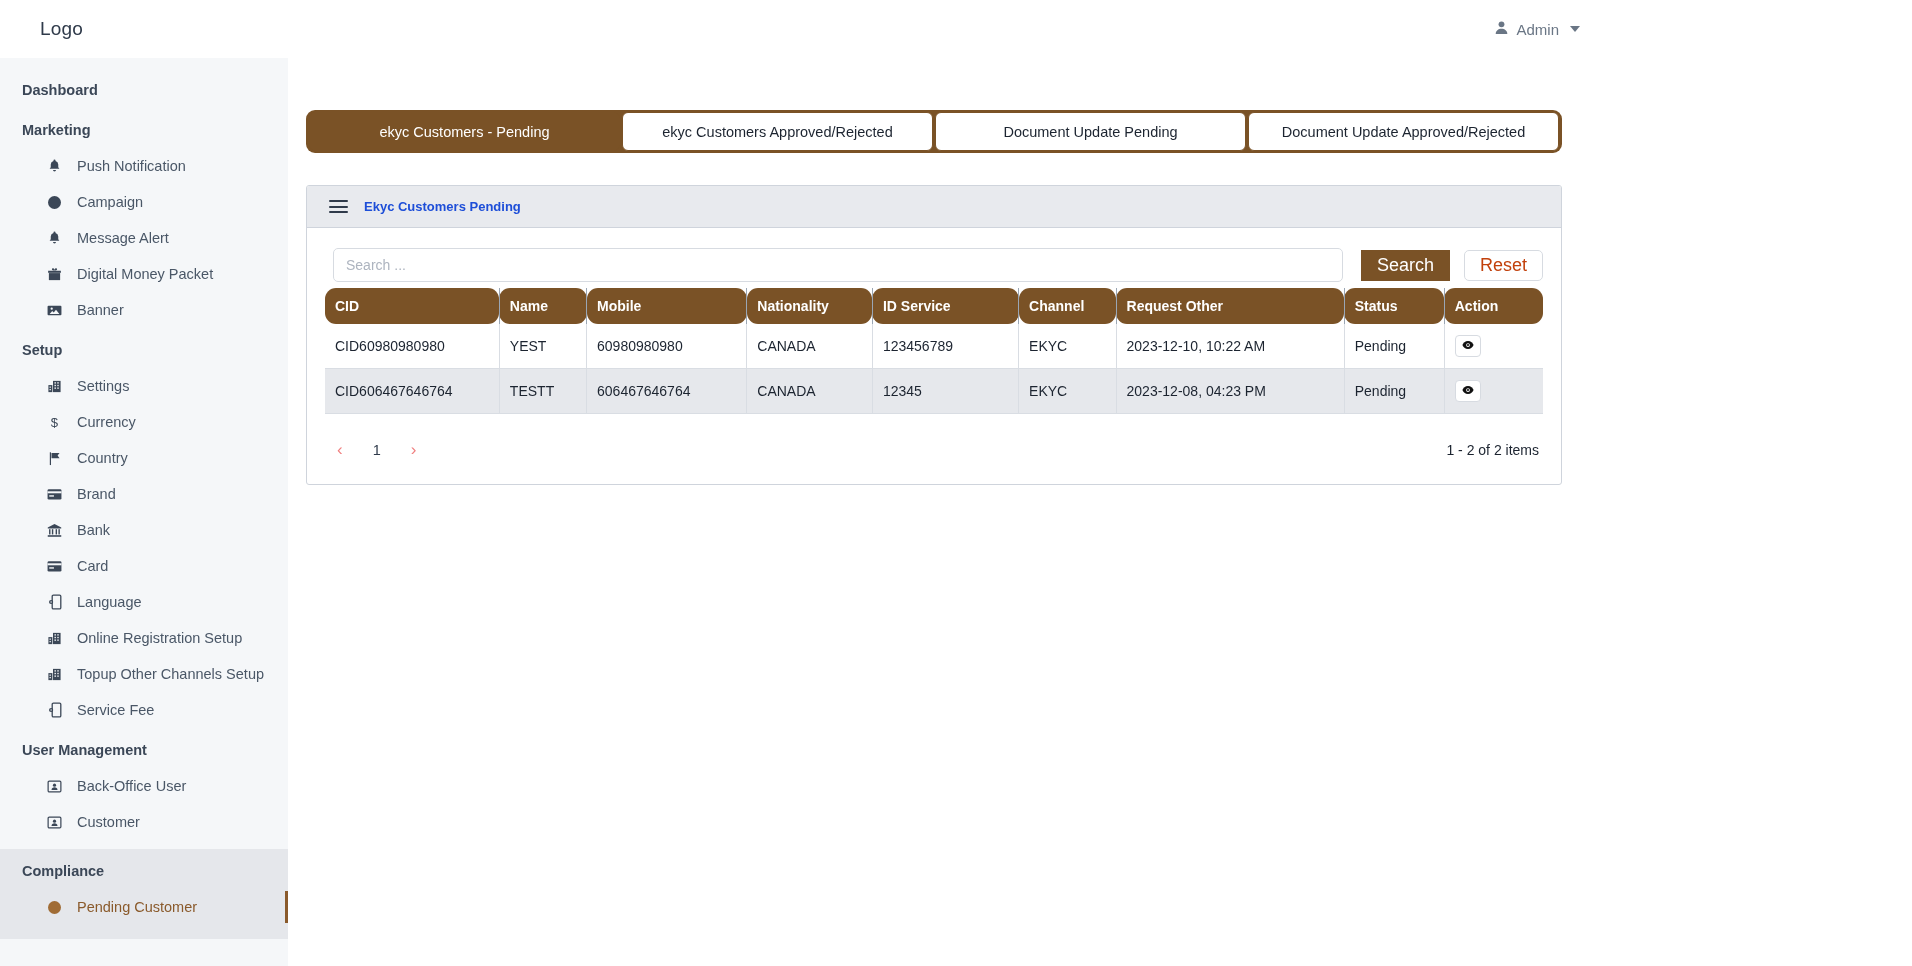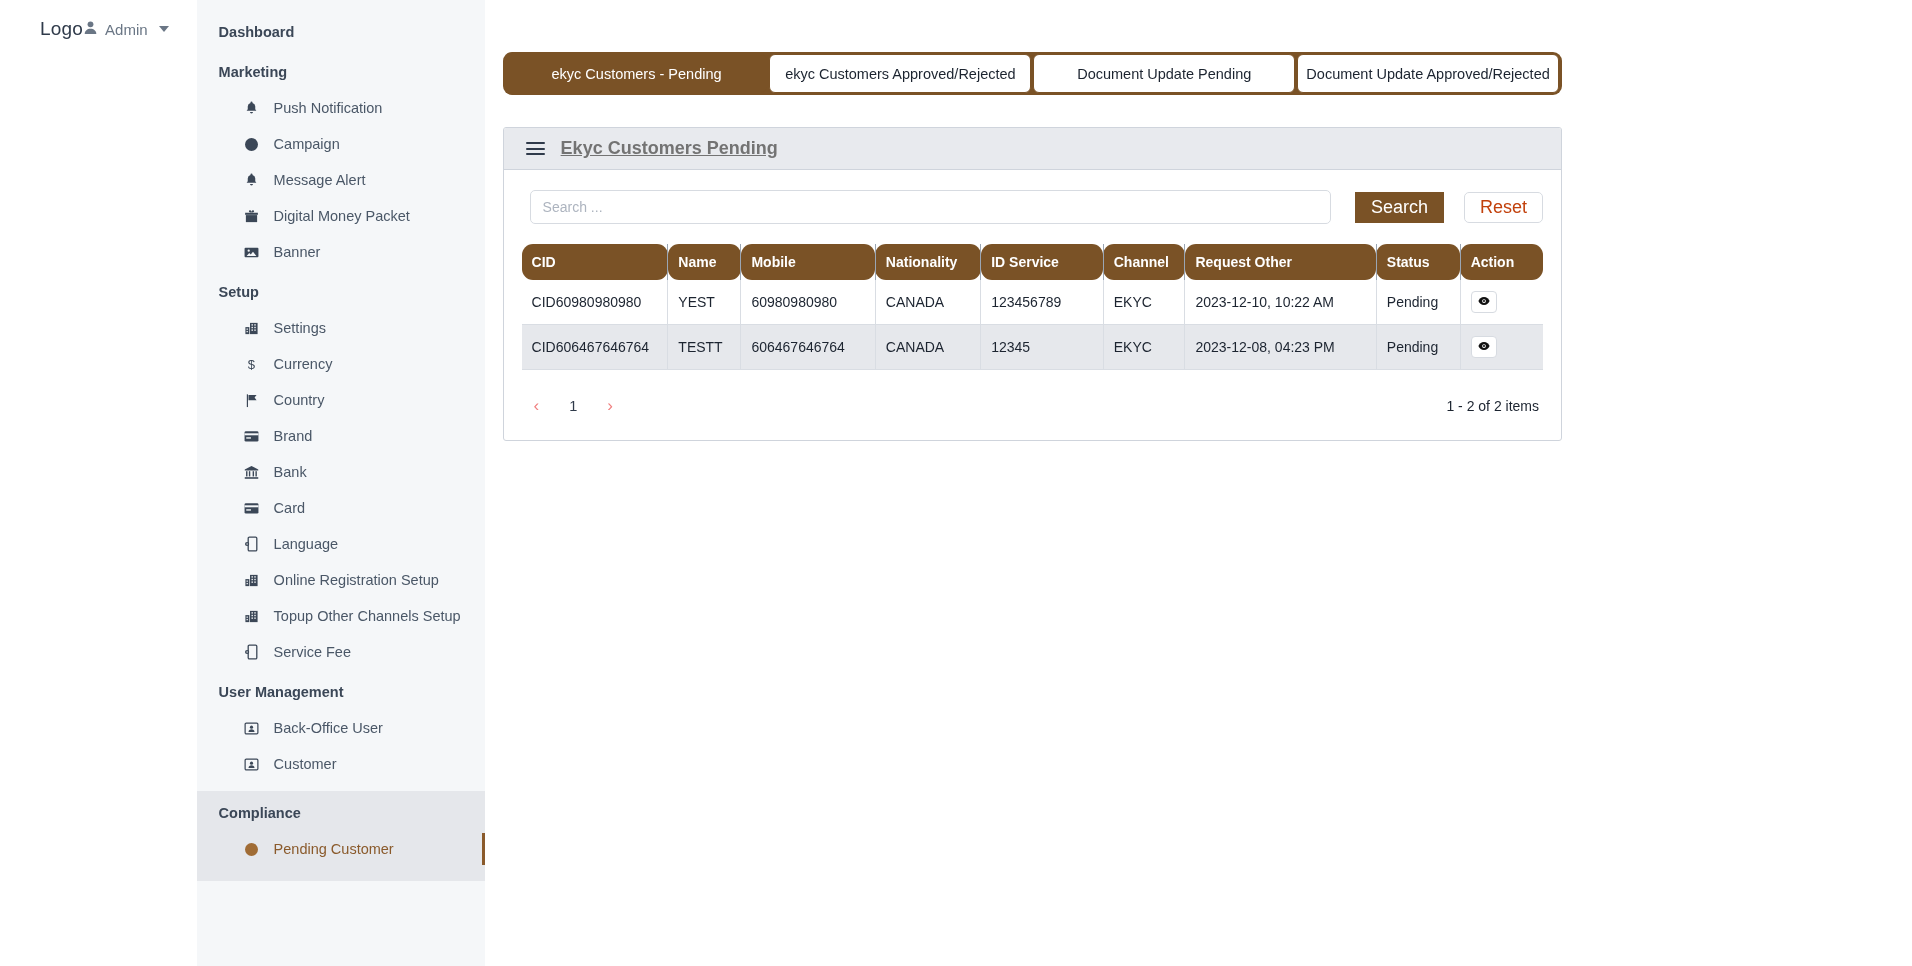--- a/index.html
+++ b/index.html
@@ -2,21 +2,21 @@
 <html><head>
 <meta charset="utf-8">
 <style>
   * { box-sizing: border-box; margin: 0; padding: 0; }
   html, body {
     width: 1912px; height: 966px;
     font-family: "Liberation Sans", sans-serif;
     background: #ffffff;
     overflow: hidden;
   }
-  .app { position: relative; width: 1608px; height: 966px; display: flex; flex-direction: row; }
+  .app { position: relative; width: 1608px; height: 966px; display: flex; flex-direction: column; }
 
   
   .topbar {
     height: 58px; flex: 0 0 58px;
     background: #ffffff;
     display: flex; align-items: center; justify-content: space-between;
     padding: 0 28px 0 40px;
     position: relative; z-index: 5;
   }
   .logo { font-size: 19px; color: #2f3a4a; letter-spacing: .2px; }
@@ -91,25 +91,25 @@
     overflow: hidden;
   }
   .card-head {
     background: #e8eaee;
     border-bottom: 1px solid #cfd4dc;
     height: 42px; display: flex; align-items: center; gap: 16px;
     padding: 0 22px;
   }
   .hamburger { display: flex; flex-direction: column; gap: 3.5px; cursor: pointer; }
   .hamburger span { display: block; width: 19px; height: 2px; background: #2f3a4a; border-radius: 1px; }
-  .card-title { font-size: 18px; font-weight: bold; color: #737373; text-decoration: underline; }
+  .card-title { font-size: 13px; font-weight: bold; color: #1d4ed8; }
   .card-body { padding: 20px 18px 22px 18px; }
 
   
-  .search-row { display: flex; align-items: center; gap: 10px; margin-bottom: 20px; padding-left: 8px; }
+  .search-row { display: flex; align-items: center; gap: 4px; margin-bottom: 6px; padding-left: 8px; }
   .search-input {
     flex: 1 1 auto; height: 34px;
     border: 1px solid #d7dbe1; border-radius: 5px;
     padding: 0 12px; font-size: 14px; color: #333;
     font-family: "Liberation Sans", sans-serif;
     background: #fff; outline: none; min-width: 0;
   }
   .search-input::placeholder { color: #adb4bf; }
   .btn {
     height: 31px; padding: 0 15px; font-size: 18px;

